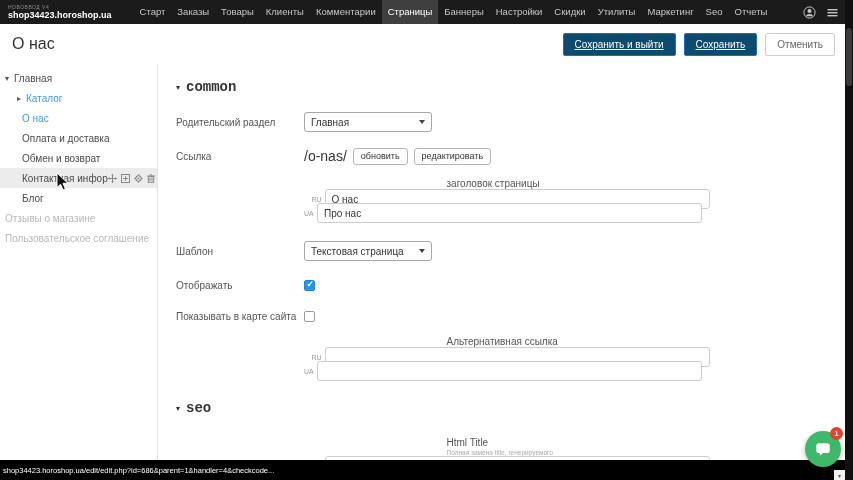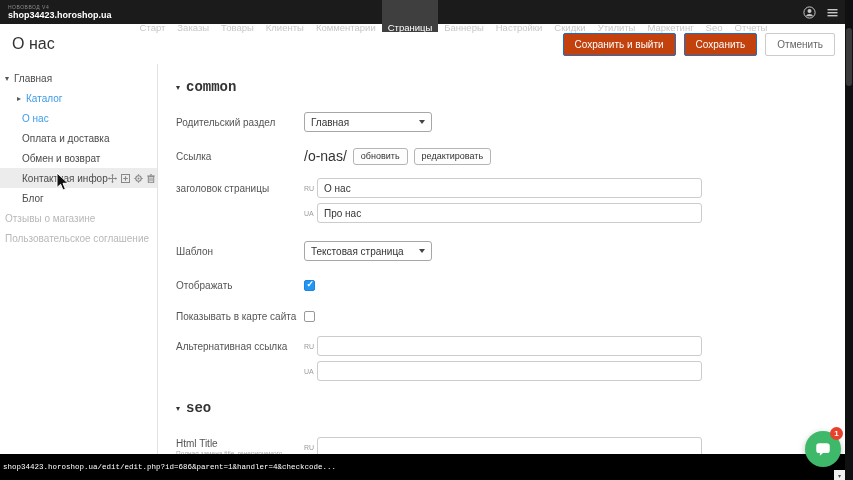--- a/index.html
+++ b/index.html
@@ -5,31 +5,31 @@
   * { margin:0; padding:0; box-sizing:border-box; }
   html,body { width:853px; height:480px; overflow:hidden; font-family:"Liberation Sans", sans-serif; background:#fff; }
   .screen { position:absolute; top:0; left:0; width:853px; height:480px; background:#fff; overflow:hidden; }
 
   
   .topbar { position:absolute; top:0; left:0; width:853px; height:24px; background:#1b1b1b; display:flex; align-items:center; z-index:5; }
   .logo { margin-left:8px; margin-right:22px; cursor:pointer; line-height:1; }
   .logo-version { font-size:5px; color:#8a8a8a; letter-spacing:.5px; margin-bottom:1px; }
   .logo-domain { font-size:9px; font-weight:bold; color:#fff; }
   .menu { display:flex; align-items:stretch; height:24px; }
-  .mi { font-size:9.5px; color:#c7c7c7; line-height:24px; padding:16px 6px; cursor:pointer; text-decoration:none; white-space:nowrap; }
+  .mi { font-size:9.5px; color:#c7c7c7; line-height:24px; padding:0 6px; cursor:pointer; text-decoration:none; white-space:nowrap; }
   .mi.active { background:#3f3f3f; color:#fff; }
   .top-icons { margin-left:auto; margin-right:14px; display:flex; align-items:center; gap:10px; }
   .top-icon { width:13px; height:13px; display:inline-flex; cursor:pointer; }
 
   
   .pagehead { position:absolute; top:24px; left:0; width:845px; height:40px; background:#fff; display:flex; align-items:center; }
   .page-title { font-size:16px; font-weight:normal; color:#333; margin-left:12px; }
   .actions { margin-left:auto; margin-right:10px; display:flex; gap:8px; }
   .btn { font-family:"Liberation Sans", sans-serif; font-size:10px; border-radius:2px; padding:5px 11px; cursor:pointer; border:1px solid transparent; }
-  .btn.primary { background:#c2410c; border-color:#1b6fc7; color:#fff; }
+  .btn.primary { background:#0c4a6e; border-color:#1b6fc7; color:#fff;text-decoration:underline; }
   .btn.ghost { background:#fff; border:1px solid #ccc; color:#666; }
 
   
   .sidebar { position:absolute; top:64px; left:0; width:157px; height:406px; padding-top:4px; background:#fff; }
   .s-item { height:20px; display:flex; align-items:center; font-size:10px; color:#4a4a4a; cursor:pointer; white-space:nowrap; }
   .s-item .arr { font-size:8px; color:#555; width:9px; display:inline-block; }
   .ind-root { padding-left:5px; }
   .ind-cat  { padding-left:17px; }
   .ind-child{ padding-left:22px; }
   .s-item.blue { color:#3d9be9; }
@@ -53,28 +53,28 @@
   .select { display:inline-flex; align-items:center; justify-content:space-between; width:128px; height:20px; border:1px solid #a7a7a7; border-radius:3px; padding:0 6px; font-size:10px; color:#333; background:#fff; cursor:pointer; }
   .caret { width:0; height:0; border-left:3.5px solid transparent; border-right:3.5px solid transparent; border-top:4px solid #444; }
   .mini-btn { font-family:"Liberation Sans", sans-serif; font-size:9px; color:#333; background:#fdfdfd; border:1px solid #b5b5b5; border-radius:3px; padding:2.5px 7px; cursor:pointer; }
   .link-val { font-size:14px; color:#333; margin-right:6px; }
   .mini-btn + .mini-btn { margin-left:6px; }
   .cb { width:11px; height:11px; border:1px solid #999; border-radius:2px; background:#fff; position:relative; cursor:pointer; flex:none; }
   .cb.checked { background:#2196f3; border-color:#1d86dc; }
   .cb.checked::after { content:"✓"; position:absolute; left:1.5px; top:-1.5px; color:#fff; font-size:9px; font-weight:bold; }
 
   
-  .m14 { margin-bottom:14px; } .m12 { margin-bottom:12px; } .m5 { margin-bottom:5px; }
+  .m14 { margin-bottom:14px; } .m12 { margin-bottom:12px; } .m5 { margin-bottom:5px;flex-direction:column; }
   .m18 { margin-bottom:18px;align-items:flex-end; } .m11 { margin-bottom:11px; } .m10 { margin-bottom:10px; }
   .m20 { margin-bottom:20px; } .m22 { margin-bottom:22px; }
 
   
   .right-strip { position:absolute; top:0; right:0; width:8px; height:480px; background:#101010; z-index:6; }
   .right-strip .thumb { position:absolute; top:28px; left:1px; width:6px; height:58px; background:#3a3a3a; border-radius:3px; }
-  .statusbar { position:absolute; left:0; bottom:0; width:845px; height:26px; background:#000; z-index:4; display:flex; align-items:center;font-family:Liberation Mono, monospace; }
+  .statusbar { position:absolute; left:0; bottom:0; width:845px; height:20px; background:#000; z-index:4; display:flex; align-items:center; }
   .status-url { font-size:7.5px; color:#fff; padding-left:3px; white-space:nowrap; }
   .scroll-corner { position:absolute; right:8px; bottom:0; width:11px; height:10px; background:#f2f2f2; z-index:7; display:flex; align-items:center; justify-content:center; font-size:6px; color:#555; cursor:pointer; }
 
   
   .chat { position:absolute; left:805px; top:431px; width:36px; height:36px; border-radius:50%; background:#3eb96a; box-shadow:0 2px 6px rgba(0,0,0,.25); display:flex; align-items:center; justify-content:center; cursor:pointer; z-index:8; }
   .chat-badge { position:absolute; top:-4px; right:-2px; width:13px; height:13px; border-radius:50%; background:#e8402a; color:#fff; font-size:8px; font-weight:bold; display:flex; align-items:center; justify-content:center; }
 
   
   .cursor { position:absolute; left:56px; top:172px; z-index:9; pointer-events:none; }
 </style>

